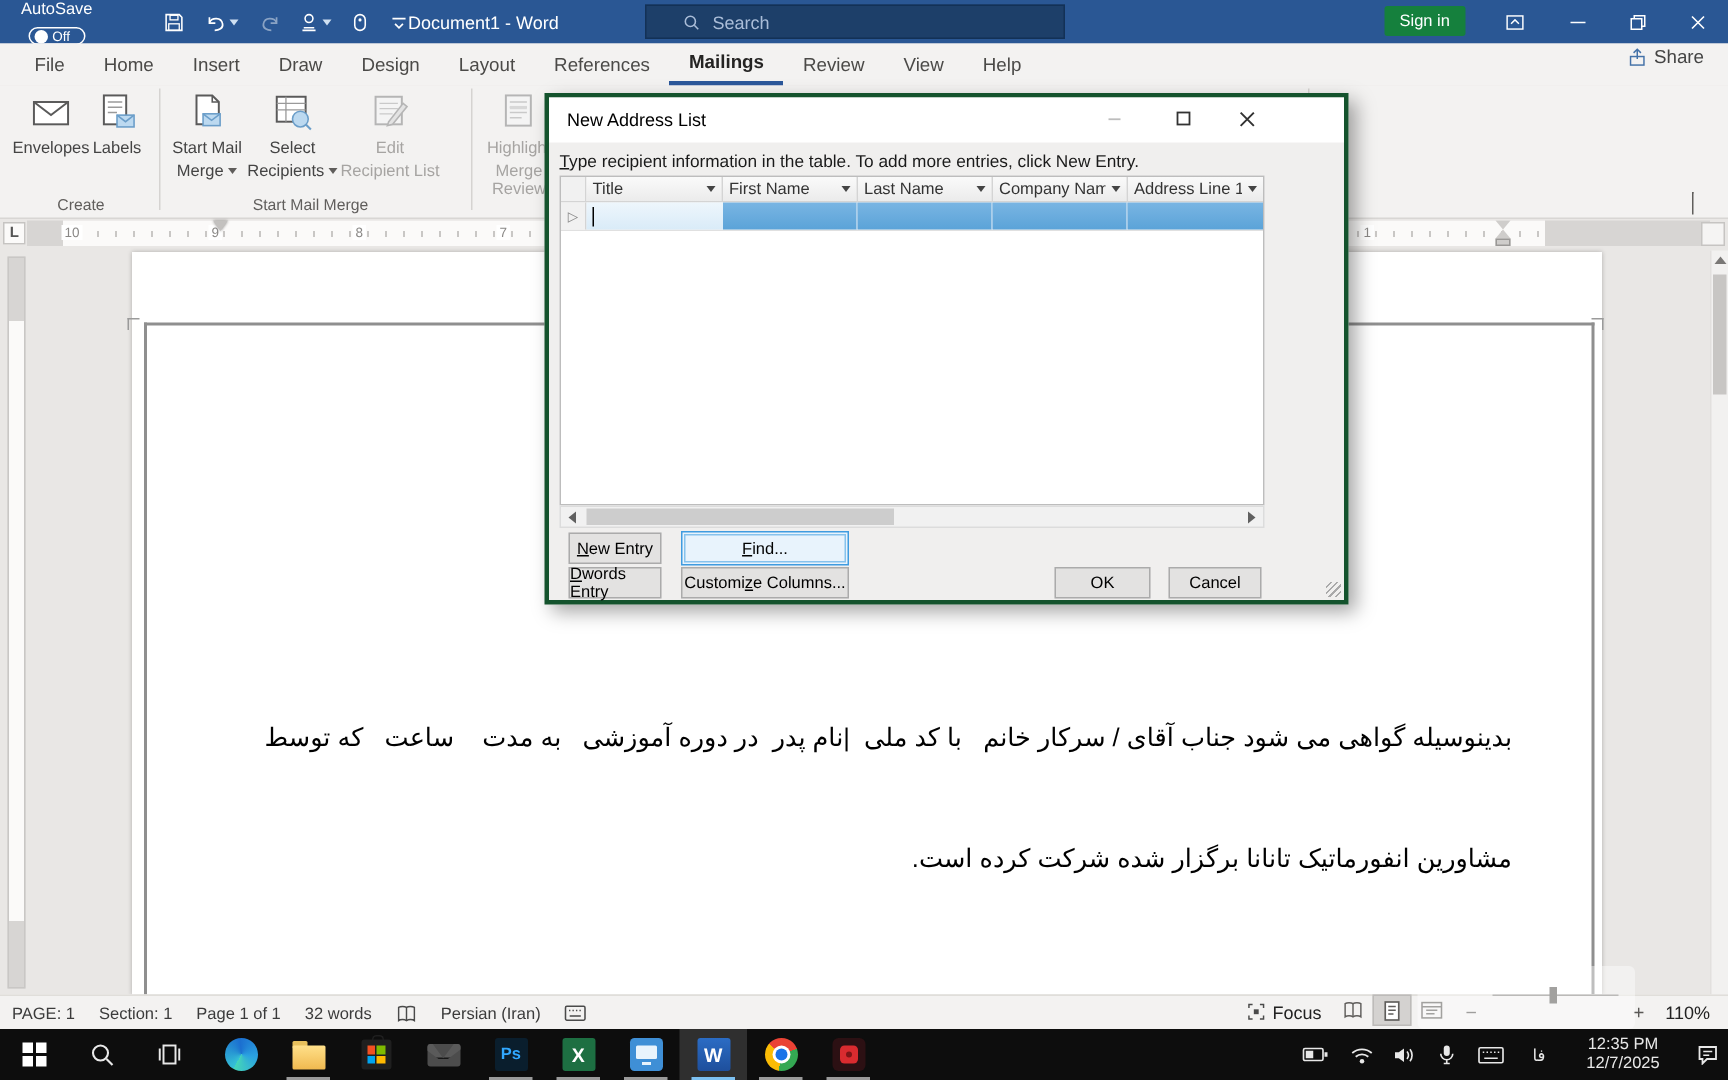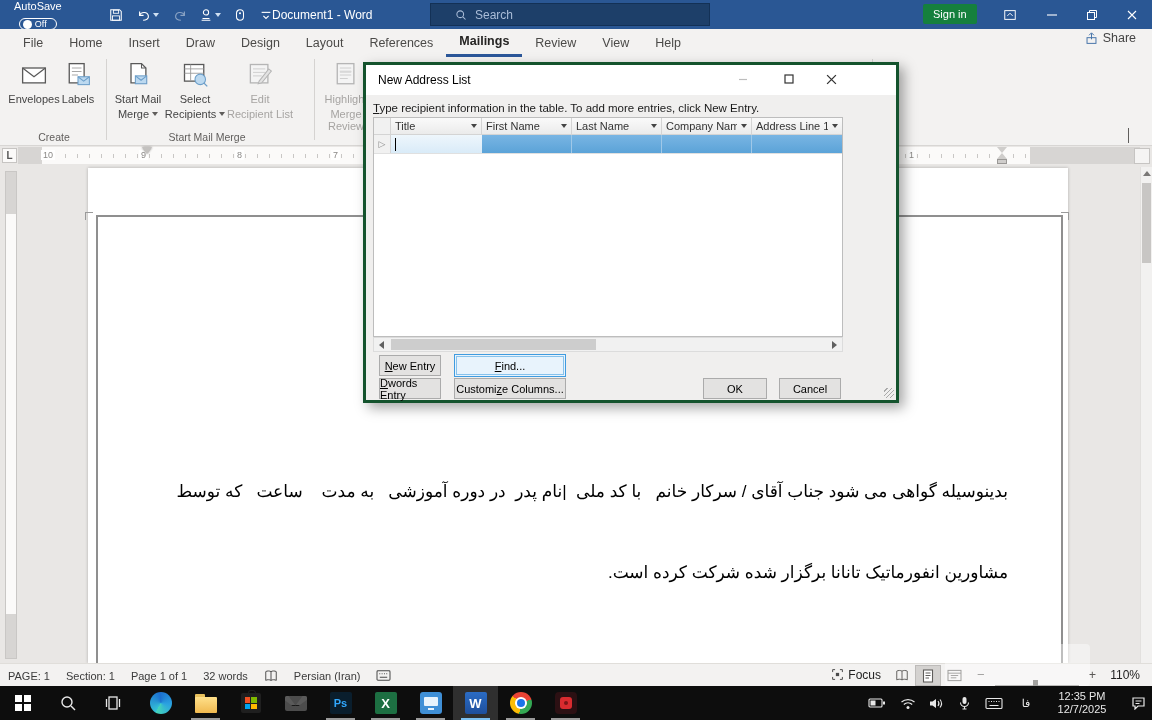--- a/index.html
+++ b/index.html
@@ -86,21 +86,21 @@
   .tri-r { width:0; height:0; border-top:4px solid transparent; border-bottom:4px solid transparent; border-left:5px solid #606060; }
   #hs-thumb { position:absolute; left:17px; top:1px; width:205px; height:11px; background:#cdcdcd; }
   .btn { position:absolute; background:#e3e2e1; border:1px solid #ababab; font-size:11px; color:#000; display:flex; align-items:center; justify-content:center; font-family:"Liberation Sans",sans-serif; }
   .btn.focus { background:#e8f3fc; border:1px solid #3f9bdf; outline:1px solid #86c2ec; outline-offset:-3px; }
   #dlg-grip { position:absolute; right:2px; bottom:2px; width:10px; height:10px;
     background:repeating-linear-gradient(135deg, transparent 0 2px, #a9a9a9 2px 3px); }
 
   
   #statusbar { left:0; top:663px; width:1152px; height:23px; background:#f3f2f1; border-top:1px solid #e0deda; display:flex; align-items:flex-start; font-size:11px; color:#3b3b3b; }
   .sb-item { display:flex; align-items:center; gap:4px; padding:0 8px; height:23px; }
-  #sb-right { position:absolute; right:4px; top:663px; height:23px; display:flex; align-items:flex-end; }
+  #sb-right { position:absolute; right:4px; top:663px; height:23px; display:flex; align-items:flex-start; }
   .view-btn { width:26px; height:21px; display:flex; align-items:center; justify-content:center; }
   .view-btn.active { background:#d4d2d0; border:1px solid #bdbbb9; }
   #zoom-track { width:84px; height:1px; background:#8a8886; position:relative; margin:0 8px; }
   #zoom-thumb { position:absolute; left:38px; top:-5px; width:5px; height:11px; background:#5f5d5b; }
   .zoom-sign { font-size:13px; color:#5a5856; }
 
   
   #taskbar { left:0; top:686px; width:1152px; height:34px; background:#0d0d0d; }
   .tb-slot { position:absolute; top:0; width:45px; height:34px; display:flex; align-items:center; justify-content:center; }
   .tb-slot.open::after { content:""; position:absolute; left:8px; bottom:0; width:29px; height:2px; background:#9a9a9a; }

